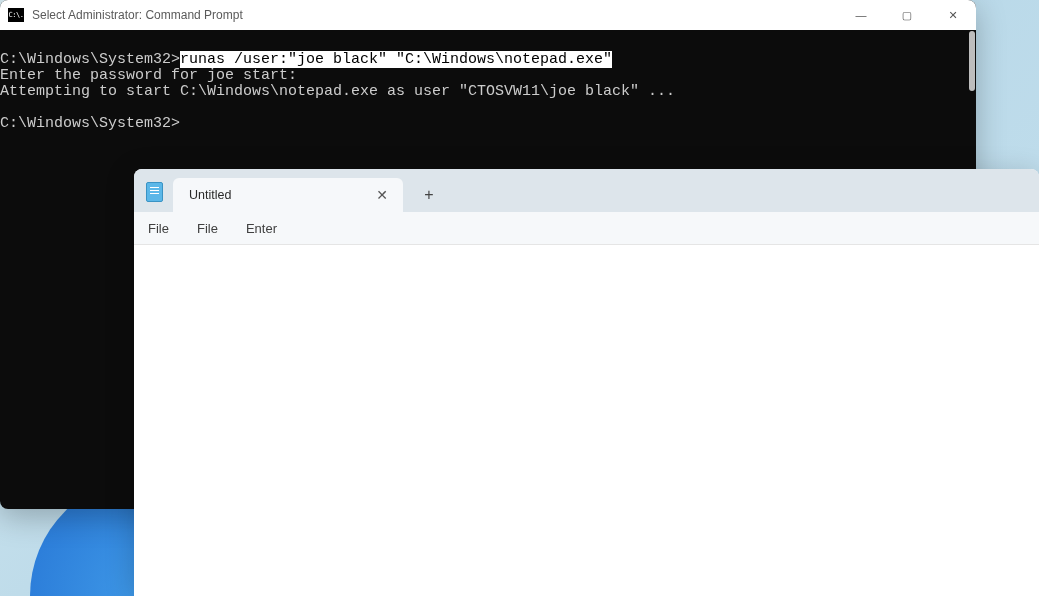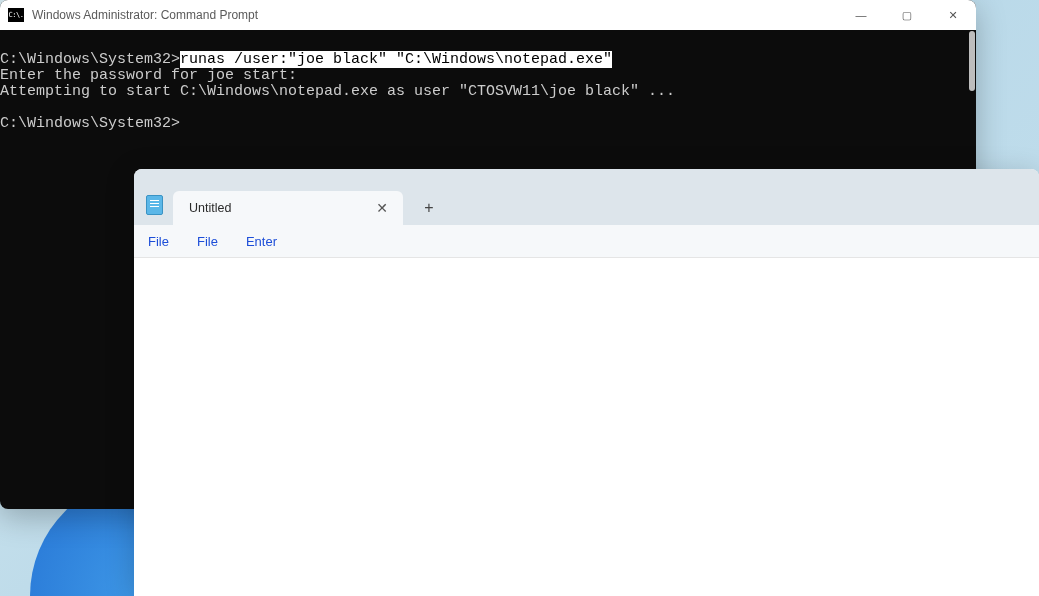--- a/index.html
+++ b/index.html
@@ -115,21 +115,21 @@
       top: 169px;
       width: 905px;
       height: 427px;
       background: #f8f8f8;
       border-radius: 8px 8px 0 0;
       box-shadow: -2px 4px 28px rgba(0,0,0,.18);
       display: flex;
       flex-direction: column;
     }
     .np-tabstrip {
-      height: 56px;
+      height: 43px;
       background: #dde5eb;
       display: flex;
       align-items: flex-end;
       padding: 0 0 0 12px;
       border-radius: 8px 8px 0 0;
     }
     .np-appicon {
       width: 17px;
       height: 20px;
       background: #5bb7e8;
@@ -179,38 +179,38 @@
     }
     .np-menubar {
       height: 33px;
       background: #f6f8fa;
       border-bottom: 1px solid #e5e5e5;
       display: flex;
       align-items: center;
       padding-left: 14px;
       gap: 28px;
       font-size: 13px;
-      color: #1d4ed8;
+      color: #404040;
     }
     .np-menuitem { cursor: default; }
     .np-editor {
       flex: 1;
       background: #ffffff;
     }
   </style>
 </head>
 <body>
 
 <div class="bg-circle bg-c1"></div>
 <div class="bg-circle bg-c2"></div>
 
 <div class="cmd-window">
   <div class="cmd-titlebar">
     <div class="cmd-icon">C:\.</div>
-    <span>Windows Administrator: Command Prompt</span>
+    <span>Select Administrator: Command Prompt</span>
     <div class="cmd-controls">
       <div class="ctl">—</div>
       <div class="ctl">▢</div>
       <div class="ctl">✕</div>
     </div>
   </div>
   <div class="cmd-body">
 <span class="cmd-line"><span>C:\Windows\System32&gt;</span><span class="highlight">runas /user:"joe black" "C:\Windows\notepad.exe"</span></span>
 <span class="cmd-line">Enter the password for joe start:</span>
 <span class="cmd-line">Attempting to start C:\Windows\notepad.exe as user "CTOSVW11\joe black" ...</span>

